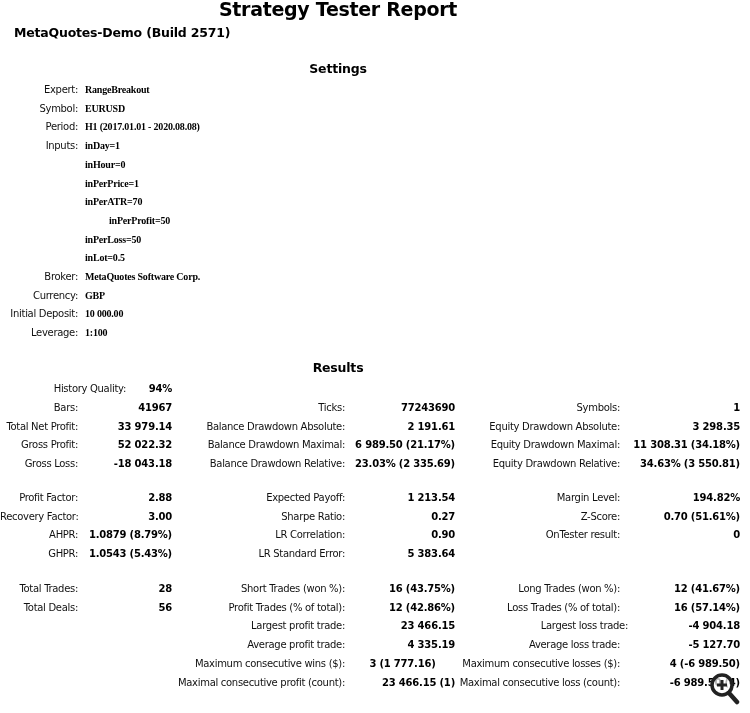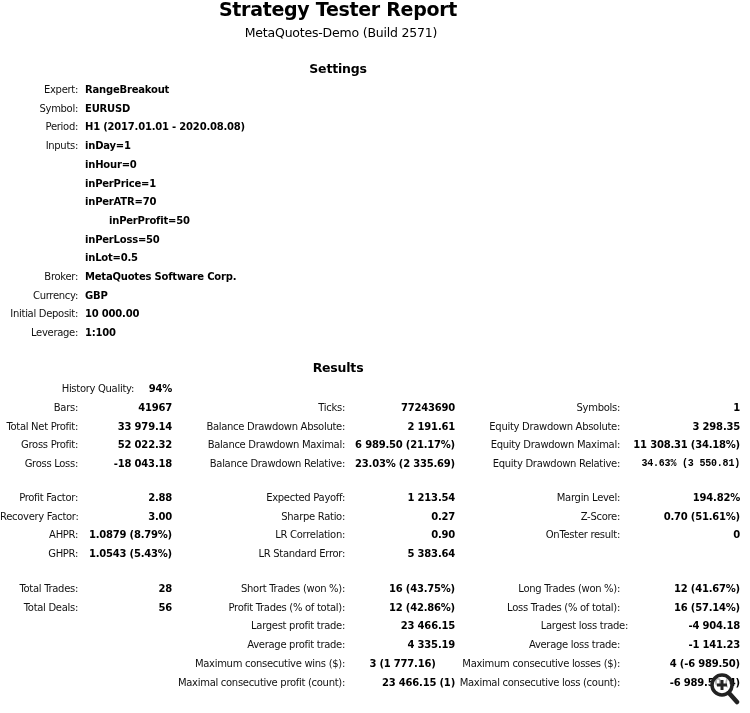--- a/index.html
+++ b/index.html
@@ -5,32 +5,32 @@
     html, body { margin: 0; padding: 0; background: #ffffff; }
     body {
       width: 750px; height: 713px; position: relative; overflow: hidden;
       font-family: "DejaVu Sans", sans-serif; color: #000;
     }
     .title {
       position: absolute; left: 0; width: 676px; top: -2px; text-align: center;
       font-size: 19px; font-weight: bold; letter-spacing: -0.3px;
     }
     .subtitle {
-      position: absolute; left: 3px; width: 676px; top: 25px; text-align: center;
-      font-size: 12.5px; font-weight: normal; letter-spacing: -0.2px;
+      position: absolute; left: 14px; width: 676px; top: 25px; text-align: left;
+      font-size: 12.5px; font-weight: bold; letter-spacing: -0.2px;
     }
     .section-title {
       position: absolute; left: 0; width: 676px; text-align: center;
       font-size: 12.5px; font-weight: bold; letter-spacing: -0.2px;
     }
     .row { position: absolute; height: 18px; font-size: 10px; line-height: 18px; white-space: nowrap; }
     .lbl { position: absolute; text-align: right; color: #111; letter-spacing: -0.3px; }
     .val { position: absolute; font-weight: bold; letter-spacing: -0.2px; }
     .val.r { text-align: right; }
-    .val.l { text-align: center; }
+    .val.l { text-align: center; font-family: Liberation Serif, serif; }
     .magnifier {
       position: absolute; left: 710px; top: 672px; width: 30px; height: 34px;
     }
   </style>
 </head>
 <body>
 
 <div class="title">Strategy Tester Report</div>
 <div class="subtitle">MetaQuotes-Demo (Build 2571)</div>
 
@@ -90,21 +90,21 @@
     </div>
     <div class="row" style="top: 324.1px; left: 0px; width: 750px;">
       <span class="lbl" style="left: 0px; width: 78px;">Leverage:</span>
       <span class="val l" style="left: 85px;">1:100</span>
     </div>
   </div>
 
 <div class="section-title" style="top:360px;">Results</div>
 
 <div class="row" style="top:380px; left:0; width:750px;">
-  <span class="lbl" style="left:16px; width:78px;padding-left:40px;">History Quality:</span>
+  <span class="lbl" style="left:8px; width:78px;padding-left:40px;">History Quality:</span>
   <span class="val r" style="left:90px; width:82px;">94%</span>
 </div>
 
 <div id="results-blocks">
     <div class="row" style="top: 399px; left: 0px; width: 750px;">
       <span class="lbl" style="left: 0px; width: 78px;">Bars:</span>
       <span class="val r" style="left: 84px; width: 88px;">41967</span>
       <span class="lbl" style="left: 160px; width: 185px;">Ticks:</span>
       <span class="val r" style="left: 350px; width: 105px;">77243690</span>
       <span class="lbl" style="left: 440px; width: 180px;">Symbols:</span>
@@ -125,21 +125,21 @@
       <span class="val r" style="left: 350px; width: 105px;">6 989.50 (21.17%)</span>
       <span class="lbl" style="left: 440px; width: 180px;">Equity Drawdown Maximal:</span>
       <span class="val r" style="left: 625px; width: 115px;">11 308.31 (34.18%)</span>
     </div>
     <div class="row" style="top: 455.1px; left: 0px; width: 750px;">
       <span class="lbl" style="left: 0px; width: 78px;">Gross Loss:</span>
       <span class="val r" style="left: 84px; width: 88px;">-18 043.18</span>
       <span class="lbl" style="left: 160px; width: 185px;">Balance Drawdown Relative:</span>
       <span class="val r" style="left: 350px; width: 105px;">23.03% (2 335.69)</span>
       <span class="lbl" style="left: 440px; width: 180px;">Equity Drawdown Relative:</span>
-      <span class="val r" style="left: 625px; width: 115px; font-family: Liberation Mono, monospace;">34.63% (3 550.81)</span>
+      <span class="val r" style="left: 625px; width: 115px;">34.63% (3 550.81)</span>
     </div>
     <div class="row" style="top: 489px; left: 0px; width: 750px;">
       <span class="lbl" style="left: 0px; width: 78px;">Profit Factor:</span>
       <span class="val r" style="left: 84px; width: 88px;">2.88</span>
       <span class="lbl" style="left: 160px; width: 185px;">Expected Payoff:</span>
       <span class="val r" style="left: 350px; width: 105px;">1 213.54</span>
       <span class="lbl" style="left: 440px; width: 180px;">Margin Level:</span>
       <span class="val r" style="left: 625px; width: 115px;">194.82%</span>
     </div>
     <div class="row" style="top: 507.7px; left: 0px; width: 750px;">
@@ -189,21 +189,21 @@
       <span class="val r" style="left: 350px; width: 105px;">23 466.15</span>
       <span class="lbl" style="left: 448px; width: 180px; text-align: right;">Largest loss trade:</span>
       <span class="val r" style="left: 625px; width: 115px;">-4 904.18</span>
     </div>
     <div class="row" style="top: 636.1px; left: 0px; width: 750px;">
       <span class="lbl" style="left: 0px; width: 78px;"></span>
       <span class="val r" style="left: 84px; width: 88px;"></span>
       <span class="lbl" style="left: 160px; width: 185px;">Average profit trade:</span>
       <span class="val r" style="left: 350px; width: 105px;">4 335.19</span>
       <span class="lbl" style="left: 440px; width: 180px;">Average loss trade:</span>
-      <span class="val r" style="left: 625px; width: 115px;">-1 141.23</span>
+      <span class="val r" style="left: 625px; width: 115px;">-5 127.70</span>
     </div>
     <div class="row" style="top: 654.8px; left: 0px; width: 750px;">
       <span class="lbl" style="left: 0px; width: 78px;"></span>
       <span class="val r" style="left: 84px; width: 88px;"></span>
       <span class="lbl" style="left: 160px; width: 185px;">Maximum consecutive wins ($):</span>
       <span class="val r" style="left: 350px; width: 105px; text-align: center;">3 (1 777.16)</span>
       <span class="lbl" style="left: 440px; width: 180px;">Maximum consecutive losses ($):</span>
       <span class="val r" style="left: 625px; width: 115px;">4 (-6 989.50)</span>
     </div>
     <div class="row" style="top: 673.5px; left: 0px; width: 750px;">

